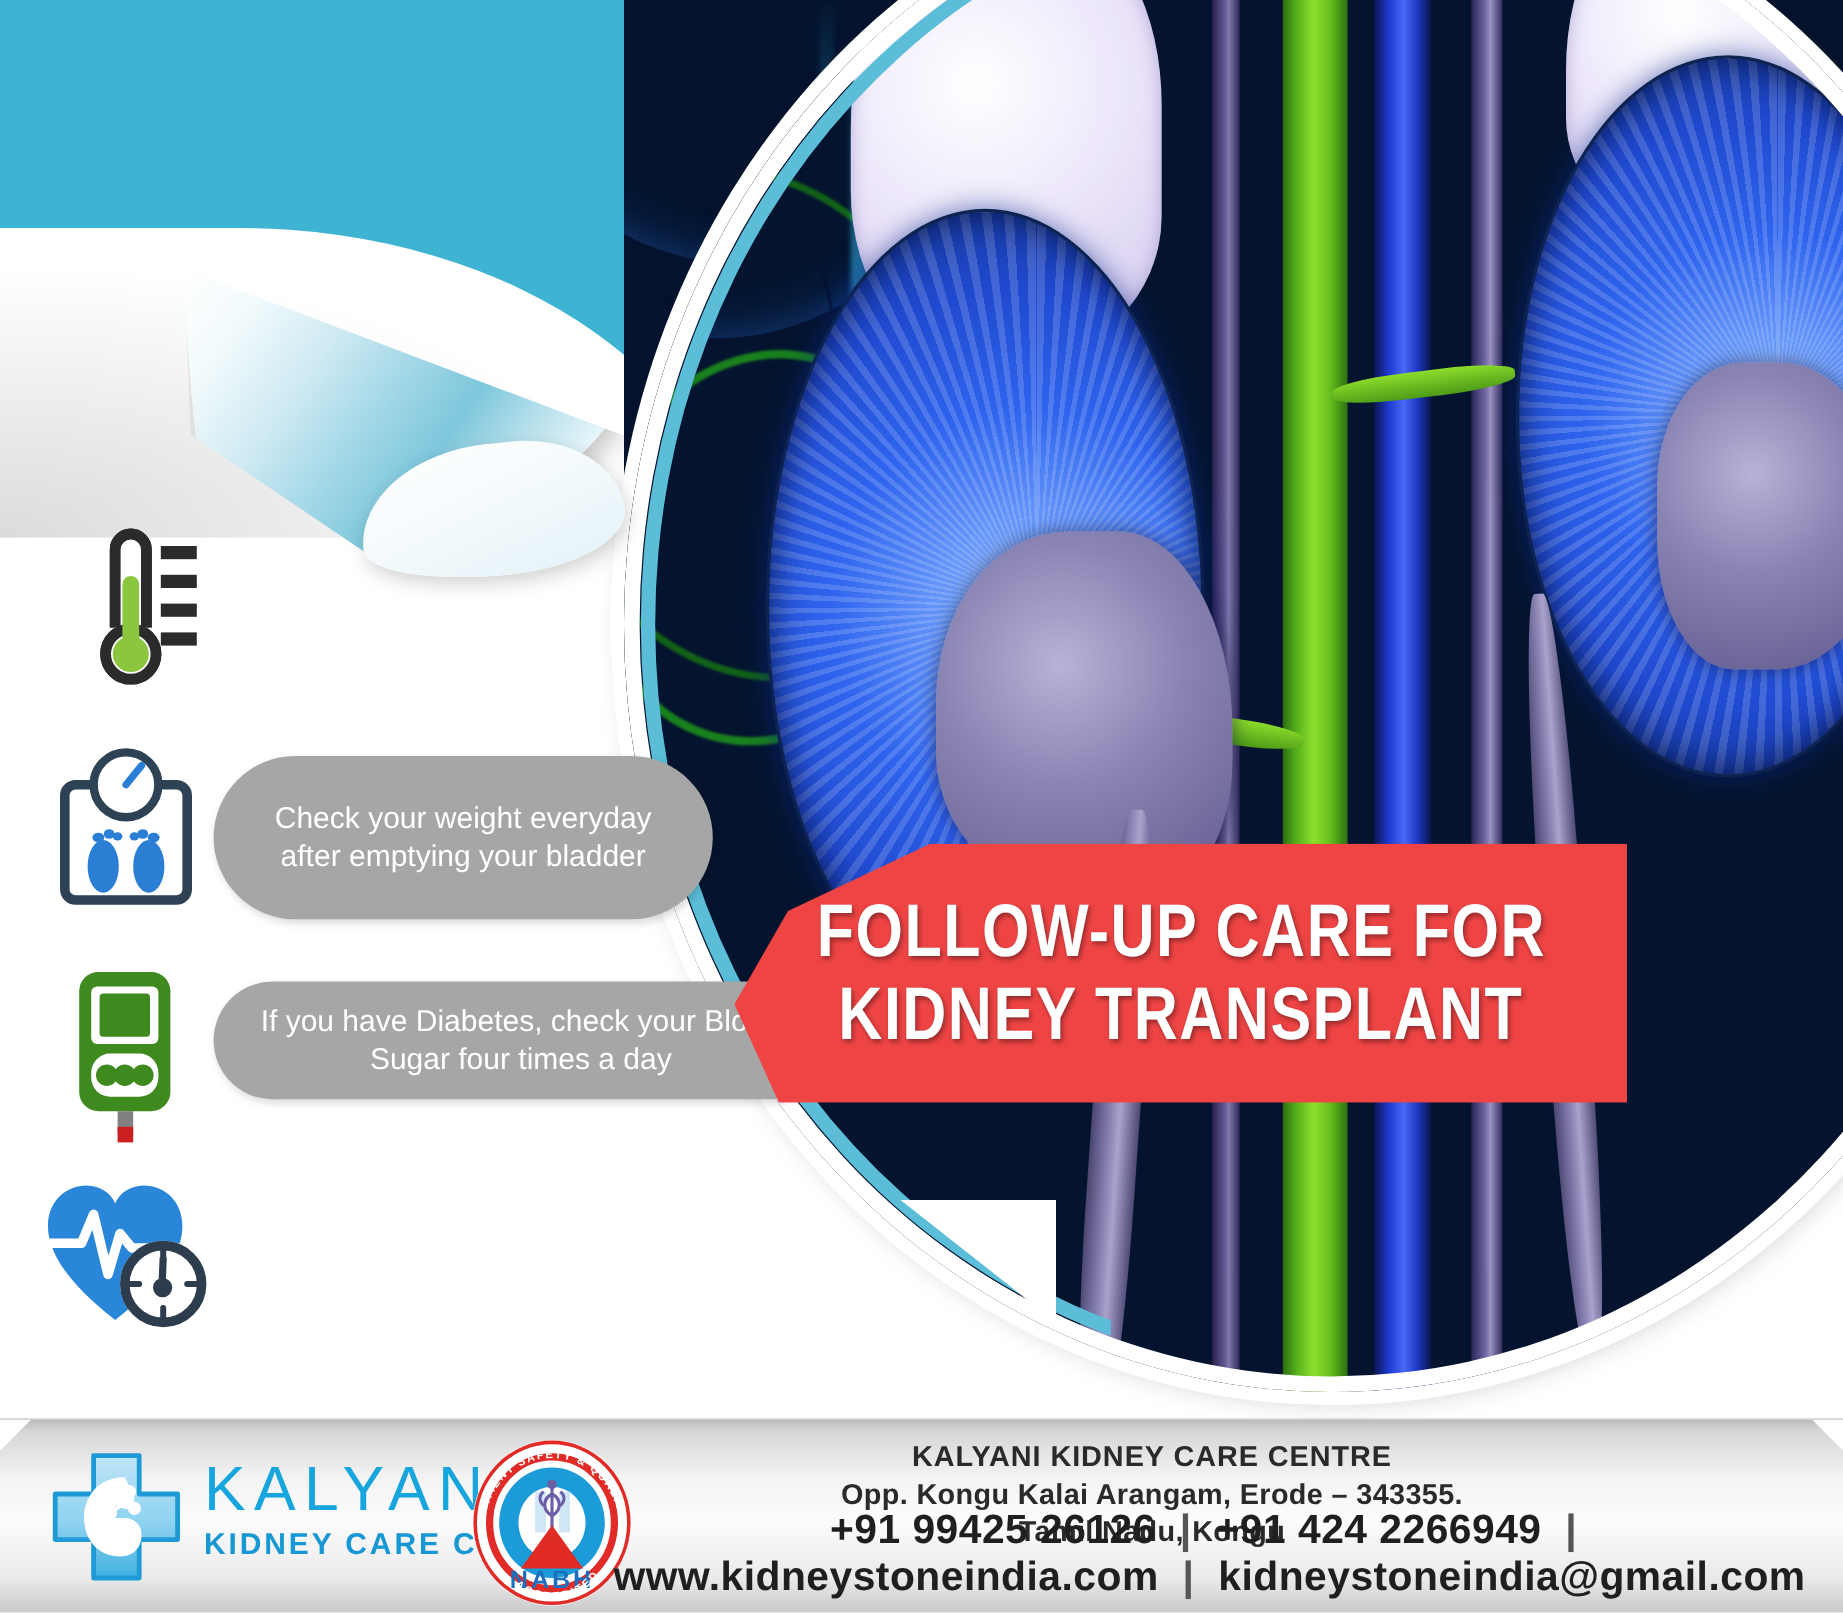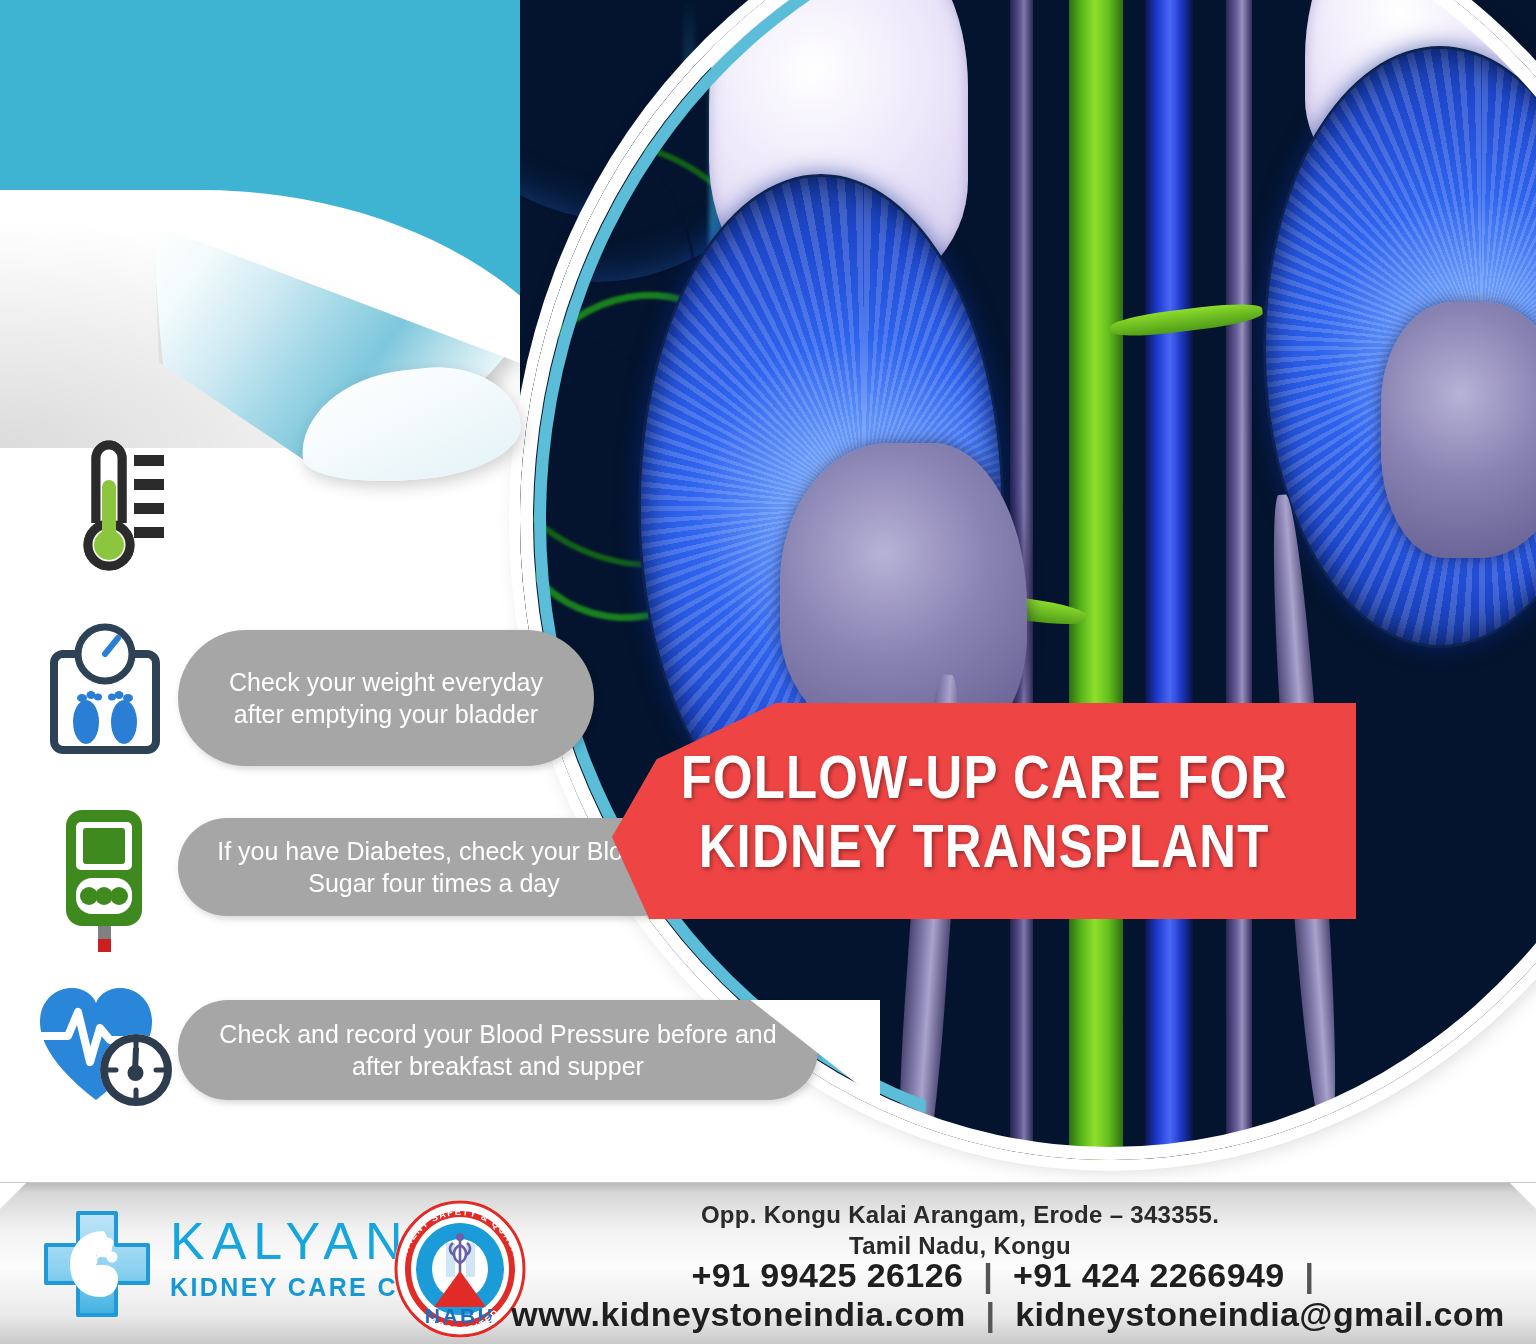--- a/index.html
+++ b/index.html
@@ -392,23 +392,20 @@
       <g fill="#3f8a1f">
         <circle cx="37" cy="90" r="9"></circle>
         <circle cx="52" cy="90" r="9"></circle>
         <circle cx="67" cy="90" r="9"></circle>
       </g>
       <rect x="46" y="120" width="13" height="19" fill="#808080"></rect>
       <rect x="46" y="133" width="13" height="13" fill="#cc1f1f"></rect>
     </svg>
   </div>
 
-  <div class="bubble b4">
-    <span>Check and record your Blood Pressure before and after breakfast and supper</span>
-  </div>
   <div class="wedge w4"></div>
   <div class="icon-box i4">
     <svg viewBox="0 0 148 136" width="148" height="136">
       <path d="M62 122 C18 88 6 62 6 44 C6 22 22 10 38 10 C50 10 59 17 62 25
                C65 17 74 10 86 10 C102 10 118 22 118 44 C118 62 106 88 62 122 Z" fill="#2a86d8"></path>
       <polyline points="8,58 34,58 44,34 56,84 66,50 76,62 116,62" fill="none" stroke="#ffffff" stroke-width="8" stroke-linecap="round" stroke-linejoin="round"></polyline>
       <circle cx="102" cy="92" r="36" fill="#ffffff"></circle>
       <circle cx="102" cy="92" r="32" fill="none" stroke="#2e3d4e" stroke-width="8"></circle>
       <g stroke="#2e3d4e" stroke-width="5" stroke-linecap="round">
         <line x1="102" y1="64" x2="102" y2="72"></line>
@@ -483,20 +480,21 @@
           <textPath href="#arcTop" startOffset="5%">PATIENT SAFETY &amp; QUALITY OF CARE</textPath>
         </text>
         <path id="arcBot" d="M26 104 A48 50 0 0 0 114 104" fill="none"></path>
         <text font-family="Liberation Sans, sans-serif" font-size="9" font-weight="bold" fill="#ffffff" letter-spacing="2.2">
           <textPath href="#arcBot" startOffset="20%">ACCREDITED</textPath>
         </text>
       </svg>
     </div>
 
     <div class="addr">
+      <div class="l1">KALYANI KIDNEY CARE CENTRE</div>
       <div>Opp. Kongu Kalai Arangam, Erode – 343355.</div>
       <div>Tamil Nadu, Kongu</div>
     </div>
 
     <div class="contact">
       <span>+91 99425 26126</span>
       <span class="sep">|</span>
       <span>+91 424 2266949</span>
       <span class="sep">|</span>
       <span>www.kidneystoneindia.com</span>

